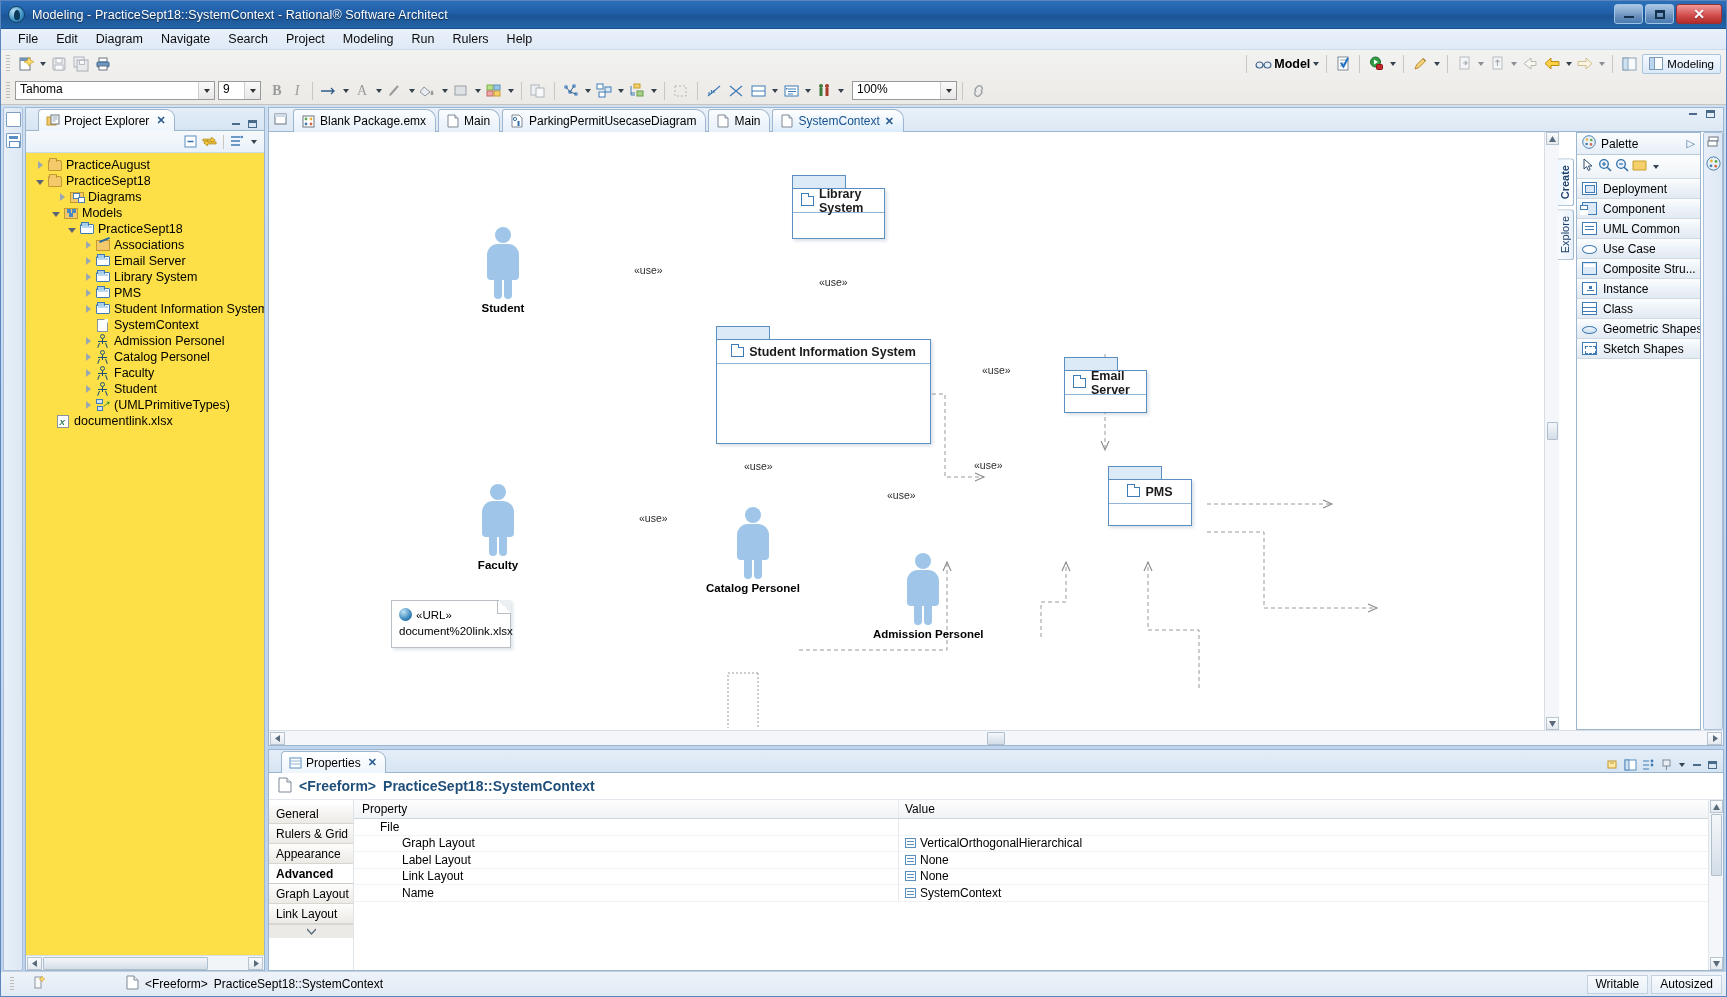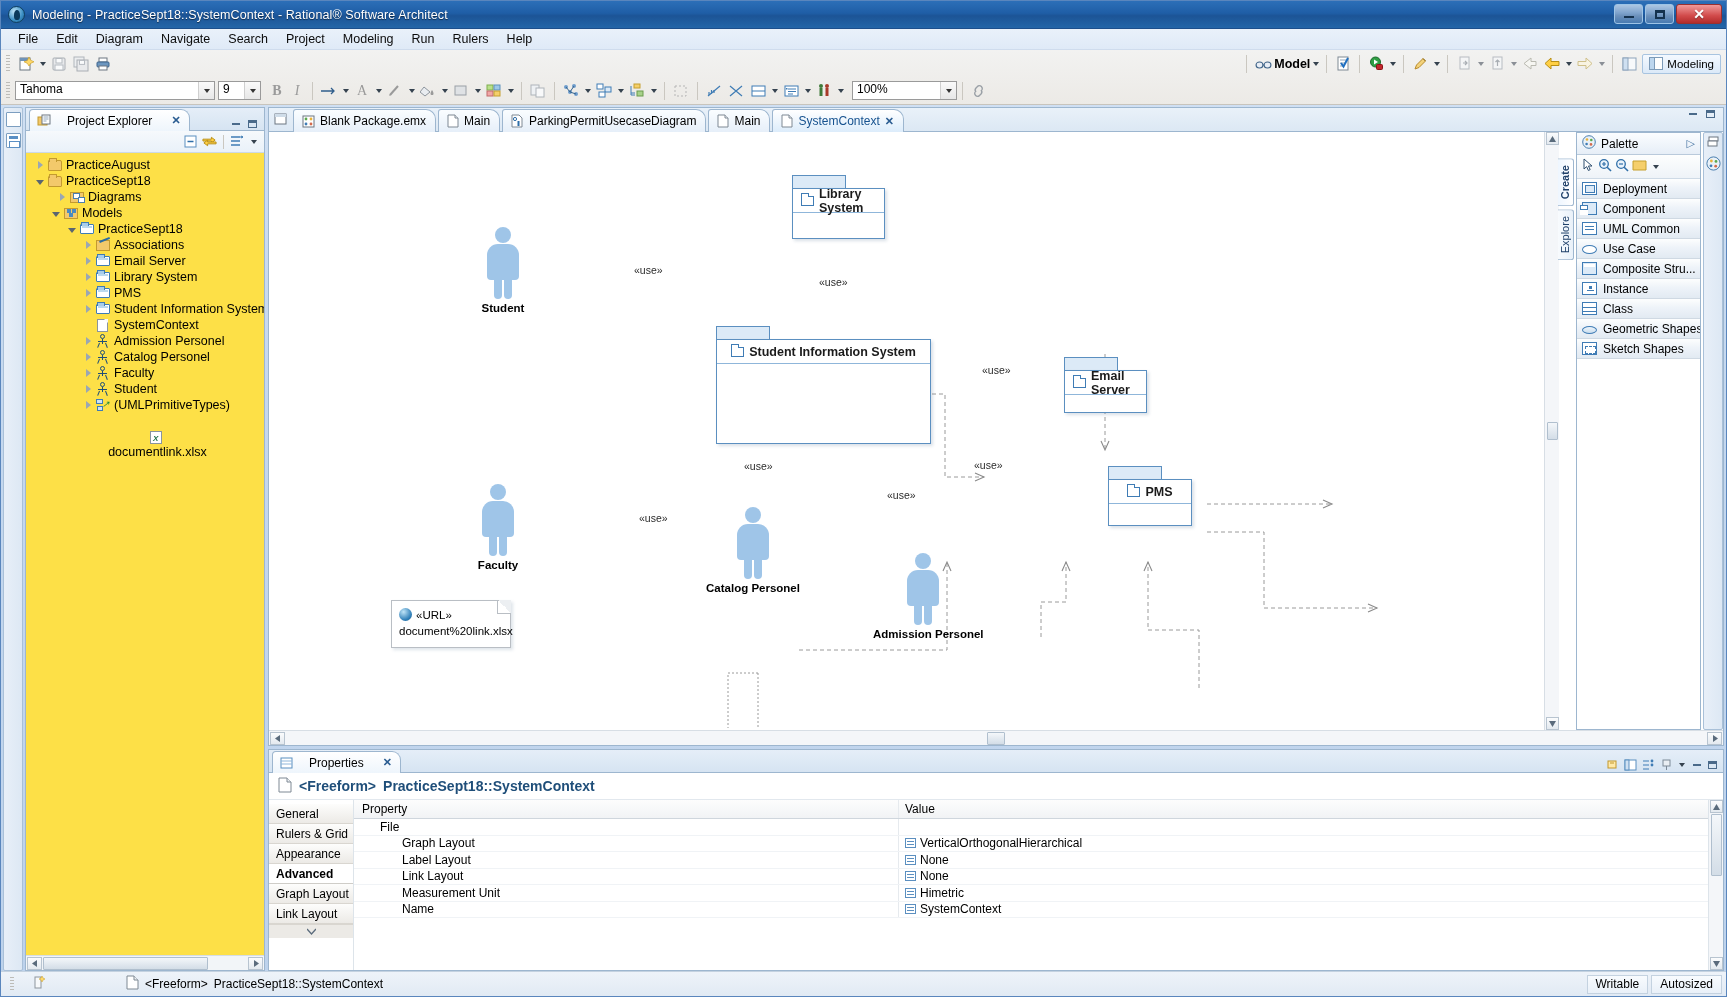--- a/index.html
+++ b/index.html
@@ -127,24 +127,24 @@
 
   
   .view{ display:flex; flex-direction:column; background:#fff;
     border:1px solid #9db6cf; min-height:0; min-width:0;}
   .view-tabs{
     height:23px; display:flex; align-items:flex-end;
     background:linear-gradient(180deg,#e5eef8,#d6e4f2);
     border-bottom:1px solid #9db6cf; position:relative;
   }
   .vtab{
-    height:22px; display:flex; align-items:center; gap:16px; padding:0 8px 0 7px;
+    height:22px; display:flex; align-items:center; gap:4px; padding:0 8px 0 7px;
     background:linear-gradient(180deg,#ffffff,#eef5fc);
     border:1px solid #9db6cf; border-bottom:none;
-    border-radius:4px 9px 0 0; font-size:12px; margin-left:3px;
+    border-radius:4px 9px 0 0; font-size:12px; margin-left:12px;
     position:relative; top:1px;
   }
   .vtab .x{ font-size:11px; color:#2a5c91; font-weight:bold; margin-left:3px;}
   .vtoolbar{ margin-left:auto; display:flex; align-items:center; gap:3px; padding-right:4px;}
   .vt-ic{width:15px;height:14px;display:flex;align-items:center;justify-content:center;}
   .minmax{ display:flex; gap:4px; align-items:center; padding-right:5px;}
   .mm{ width:13px;height:12px; display:flex;align-items:center;justify-content:center;}
   .mm .mm-min{width:8px;height:2px;background:#4a6a8a;}
   .mm .mm-max{width:9px;height:8px;border:1px solid #4a6a8a;border-top-width:3px;}
 
@@ -805,21 +805,21 @@
             <span class="arrow closed"></span>
             <span class="tic">
               <i class="ic-prim">
                 <i class="p1"></i>
                 <i class="p2"></i>
                 <i class="ar">↗</i>
               </i>
             </span>
             <span class="tlabel">(UMLPrimitiveTypes)</span>
           </div>
-          <div class="trow" style="padding-left: 24px; flex-direction: column;">
+          <div class="trow" style="padding-left: 16px;">
             <span class="arrow "></span>
             <span class="tic">
               <i class="ic-xls"></i>
             </span>
             <span class="tlabel">documentlink.xlsx</span>
           </div>
         </div>
       <div id="ex-hscroll">
         <div class="sb-arrow">
           <svg width="6" height="7" viewBox="0 0 6 7">
@@ -1261,27 +1261,20 @@
                   </div>
                 </div>
                 <div class="ptr">
                   <div class="pcol1 ind2">Link Layout</div>
                   <div class="pcol2">
                     <i class="vic"></i>
                     <span>None</span>
                   </div>
                 </div>
                 <div class="ptr">
-                  <div class="pcol1 ind2">Measurement Unit</div>
-                  <div class="pcol2">
-                    <i class="vic"></i>
-                    <span>Himetric</span>
-                  </div>
-                </div>
-                <div class="ptr">
                   <div class="pcol1 ind2">Name</div>
                   <div class="pcol2">
                     <i class="vic"></i>
                     <span>SystemContext</span>
                   </div>
                 </div>
               </div>
           </div>
           <div id="props-vscroll">
             <div class="sb-arrow" style="width:13px;">

